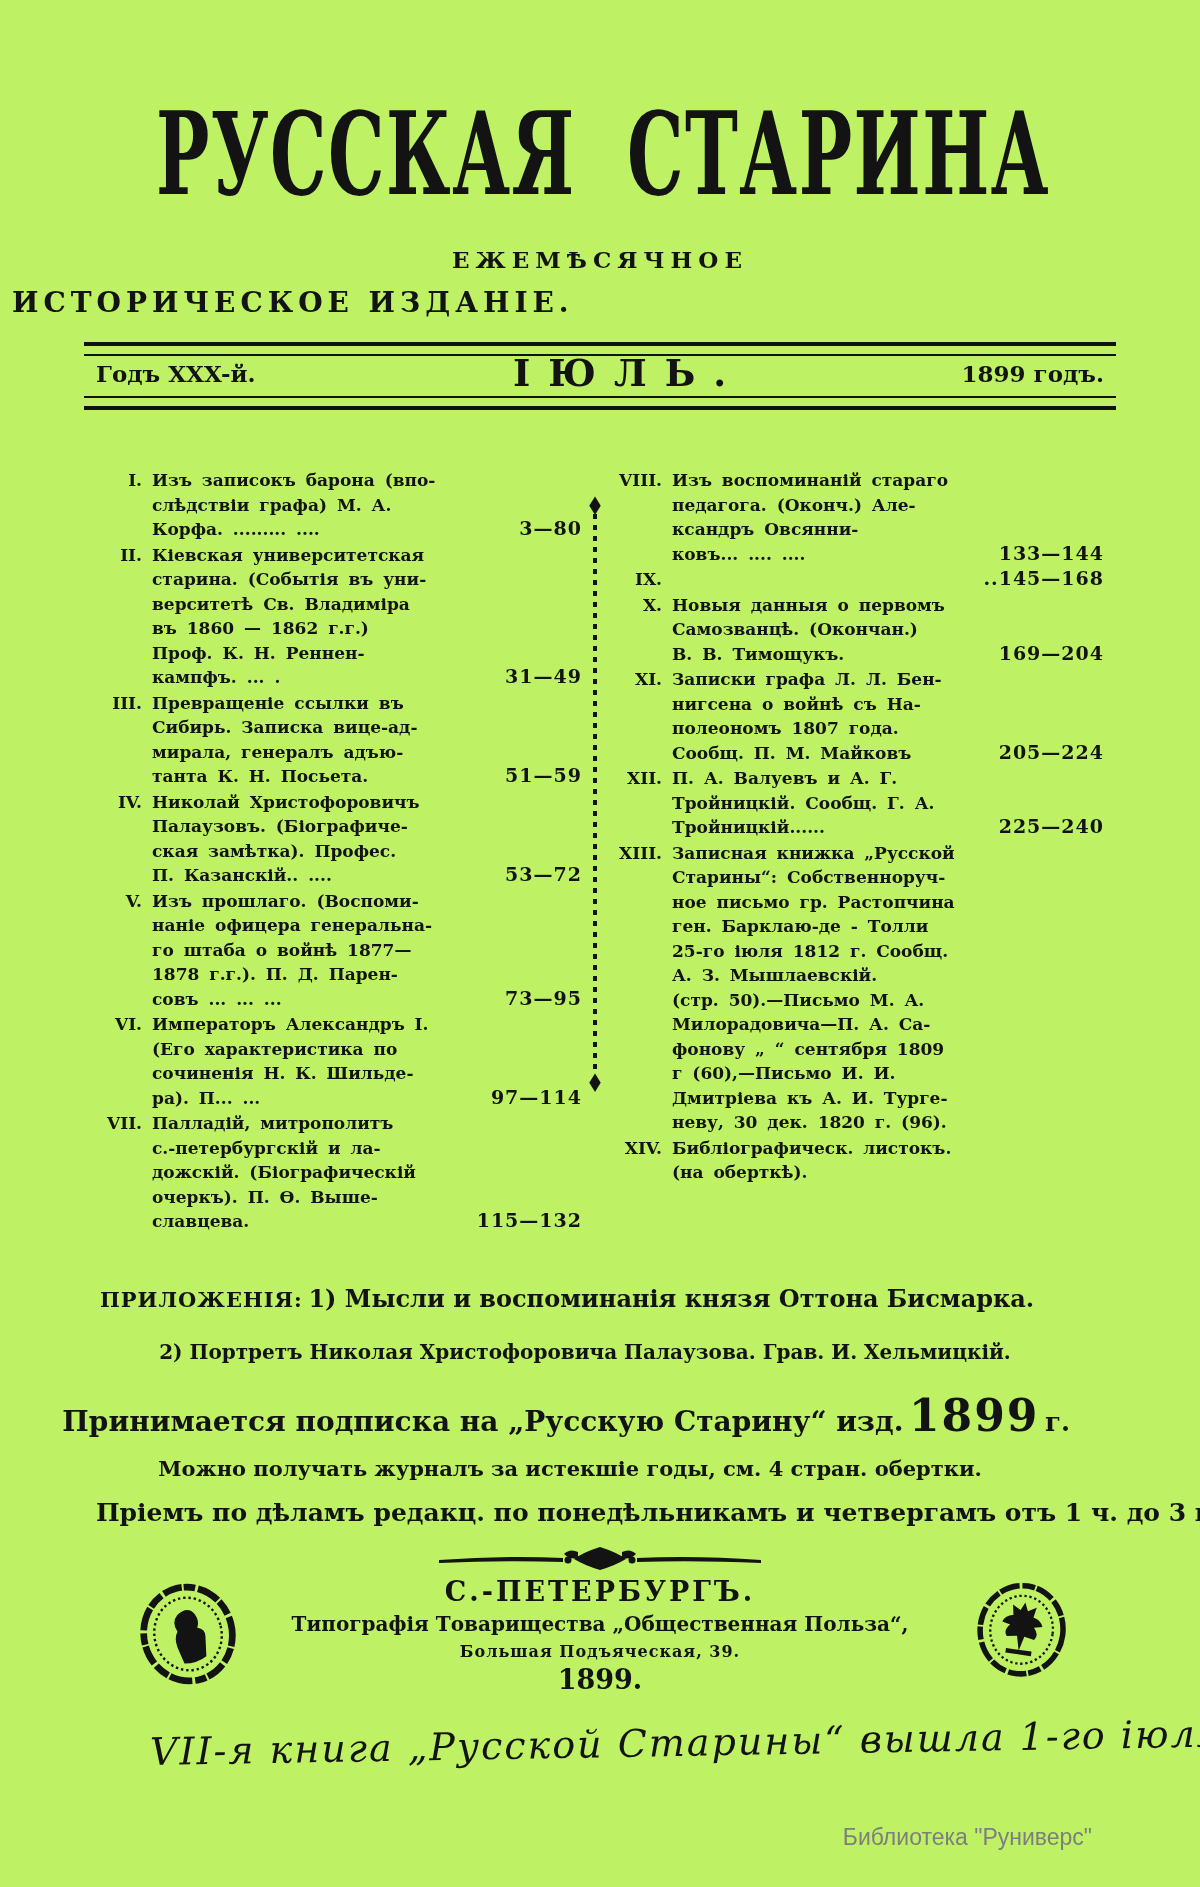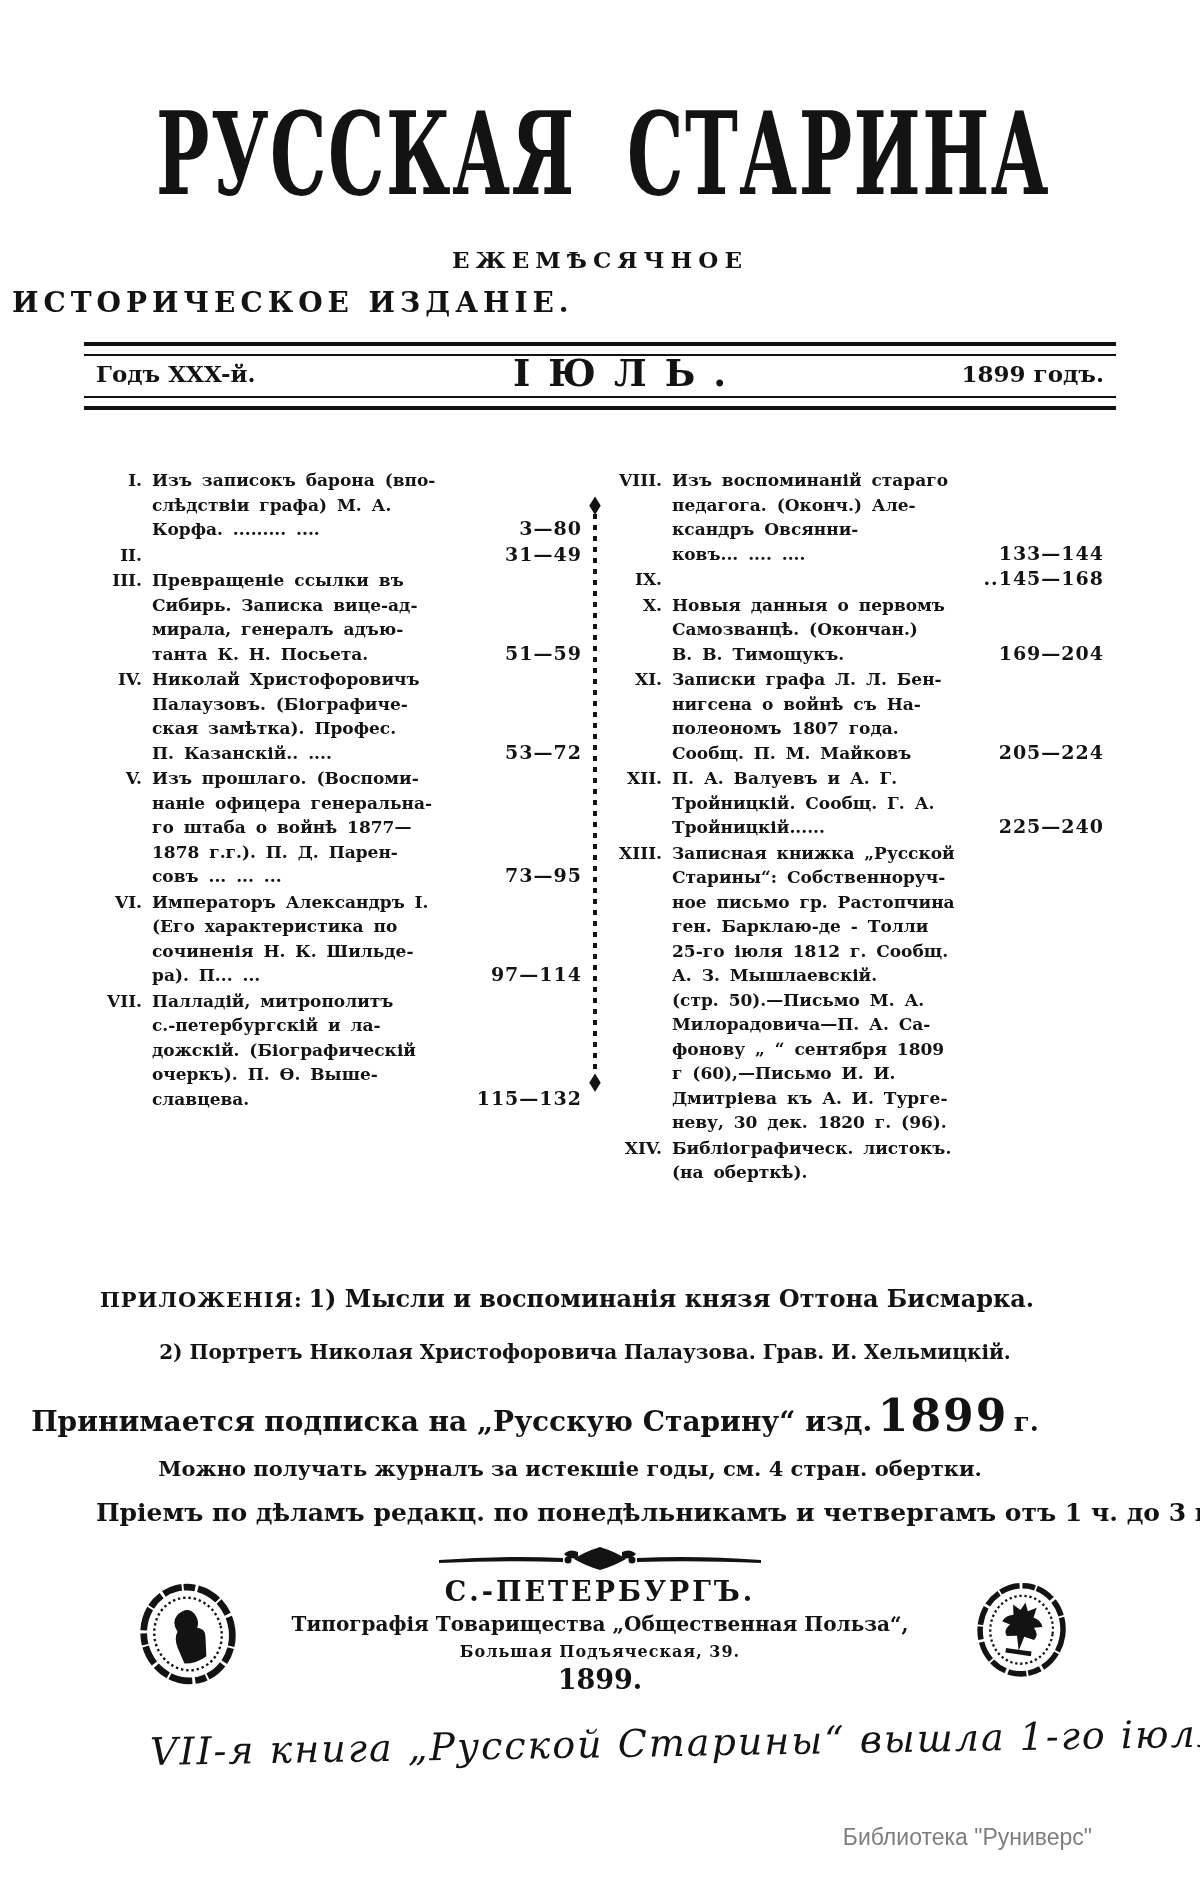--- a/index.html
+++ b/index.html
@@ -1,20 +1,20 @@
 <!DOCTYPE html>
 <html><head>
 <meta charset="utf-8">
 <style>
   html,body{margin:0;padding:0;background:#e8e8e8;}
   .page{
     position:relative;
     width:1200px;height:1887px;
     margin:0 auto;
-    background:#ffffff;
+    background:#bef264;
     color:#131313;
     font-family:"DejaVu Serif", serif;
     overflow:hidden;
   }
   
   .masthead-title{
     position:absolute;top:88px;left:0;right:0;
     text-align:center;
     font-size:96px;font-weight:bold;
     letter-spacing:2px;word-spacing:34px;
@@ -72,21 +72,21 @@
   .toc-divider .chain{
     flex:1 1 auto;width:4px;margin:4px 0;
     background:repeating-linear-gradient(to bottom,#131313 0 5px,transparent 5px 11px);
   }
   
   .appendix1{position:absolute;top:1284px;left:100px;right:80px;font-weight:bold;}
   .appendix1 .apx-label{font-size:21px;letter-spacing:1px;}
   .appendix1 .apx-text{font-size:24px;}
   .appendix2{position:absolute;top:1340px;left:120px;right:150px;text-align:center;
     font-size:20px;font-weight:bold;}
-  .subscribe1{position:absolute;top:1390px;left:0;right:130px;text-align:center;font-weight:bold;}
+  .subscribe1{position:absolute;top:1390px;left:0;right:130px;text-align:right;font-weight:bold;}
   .subscribe1 .sub-main{font-size:28px;}
   .subscribe1 .sub-year{font-size:44px;letter-spacing:2px;}
   .subscribe1 .sub-g{font-size:26px;}
   .subscribe2{position:absolute;top:1456px;left:0;right:60px;text-align:center;
     font-size:21px;font-weight:bold;}
   .subscribe3{position:absolute;top:1498px;left:96px;right:90px;text-align:center;
     font-size:25px;font-weight:bold;white-space:nowrap;}
   
   .flourish{position:absolute;top:1544px;left:0;right:0;text-align:center;}
   .imprint-city{position:absolute;top:1576px;left:0;right:0;text-align:center;
@@ -133,20 +133,26 @@
     <div class="toc-col toc-col-left">
       <div class="toc-item">
         <span class="toc-num">I.</span>
         <span class="toc-text">Изъ записокъ барона (впо-
 слѣдствіи графа) М. А.
 Корфа. ......... ....</span>
         <span class="toc-pages">3—80</span>
       </div>
       <div class="toc-item">
         <span class="toc-num">II.</span>
+        <span class="toc-text">Кіевская университетская
+старина. (Событія въ уни-
+верситетѣ Св. Владиміра
+въ 1860 — 1862 г.г.)
+Проф. К. Н. Реннен-
+кампфъ. ... .</span>
         <span class="toc-pages">31—49</span>
       </div>
       <div class="toc-item">
         <span class="toc-num">III.</span>
         <span class="toc-text">Превращеніе ссылки въ
 Сибирь. Записка вице-ад-
 мирала, генералъ адъю-
 танта К. Н. Посьета.</span>
         <span class="toc-pages">51—59</span>
       </div>

